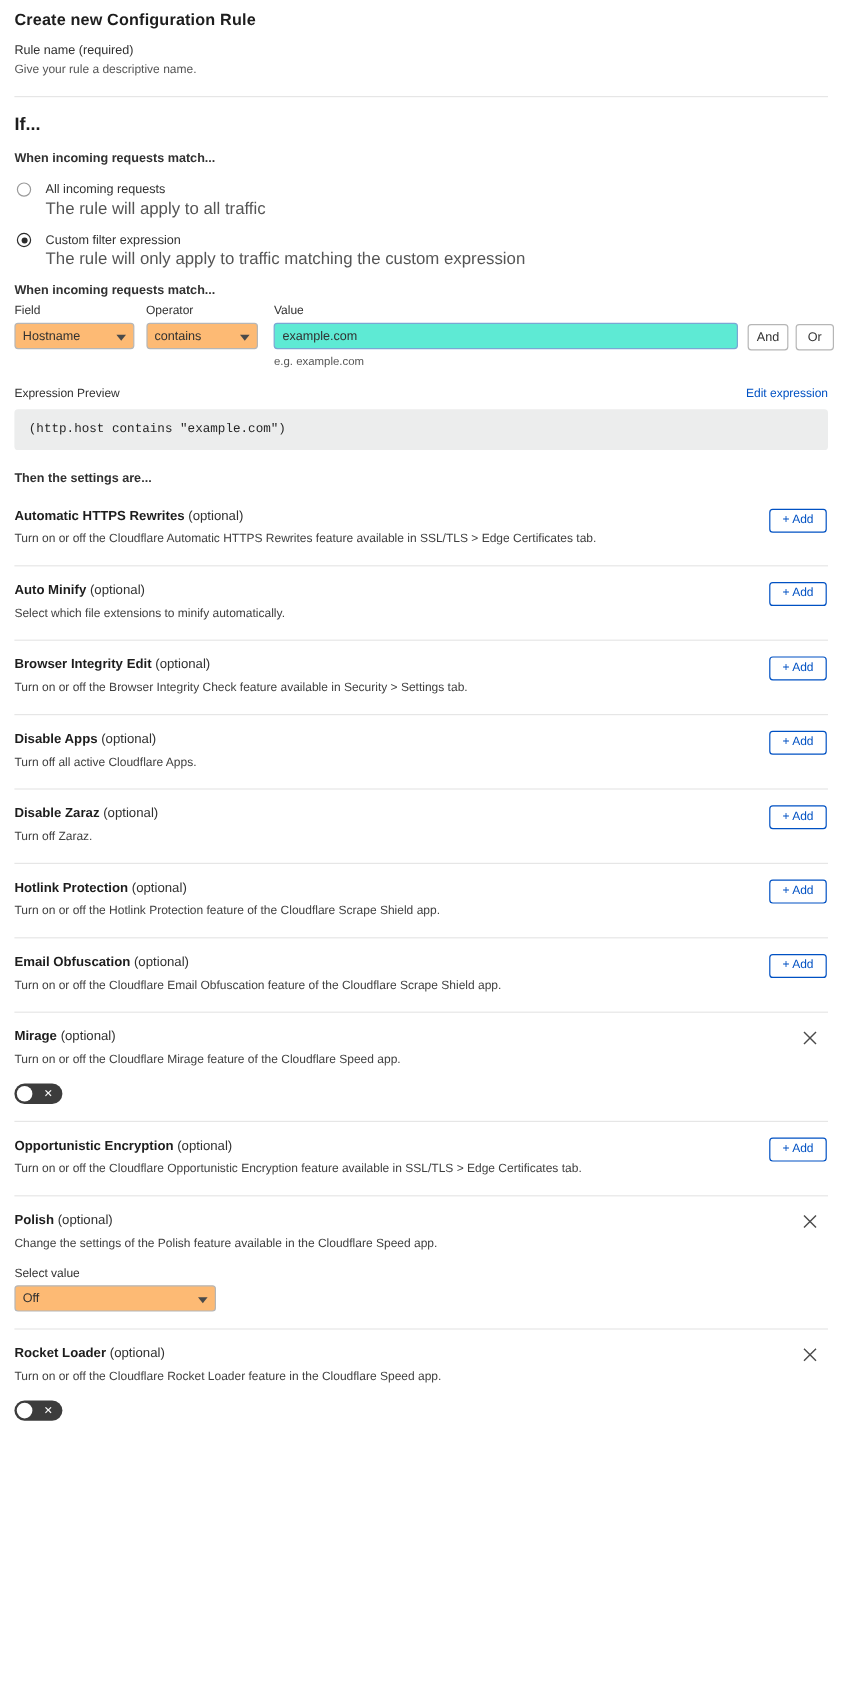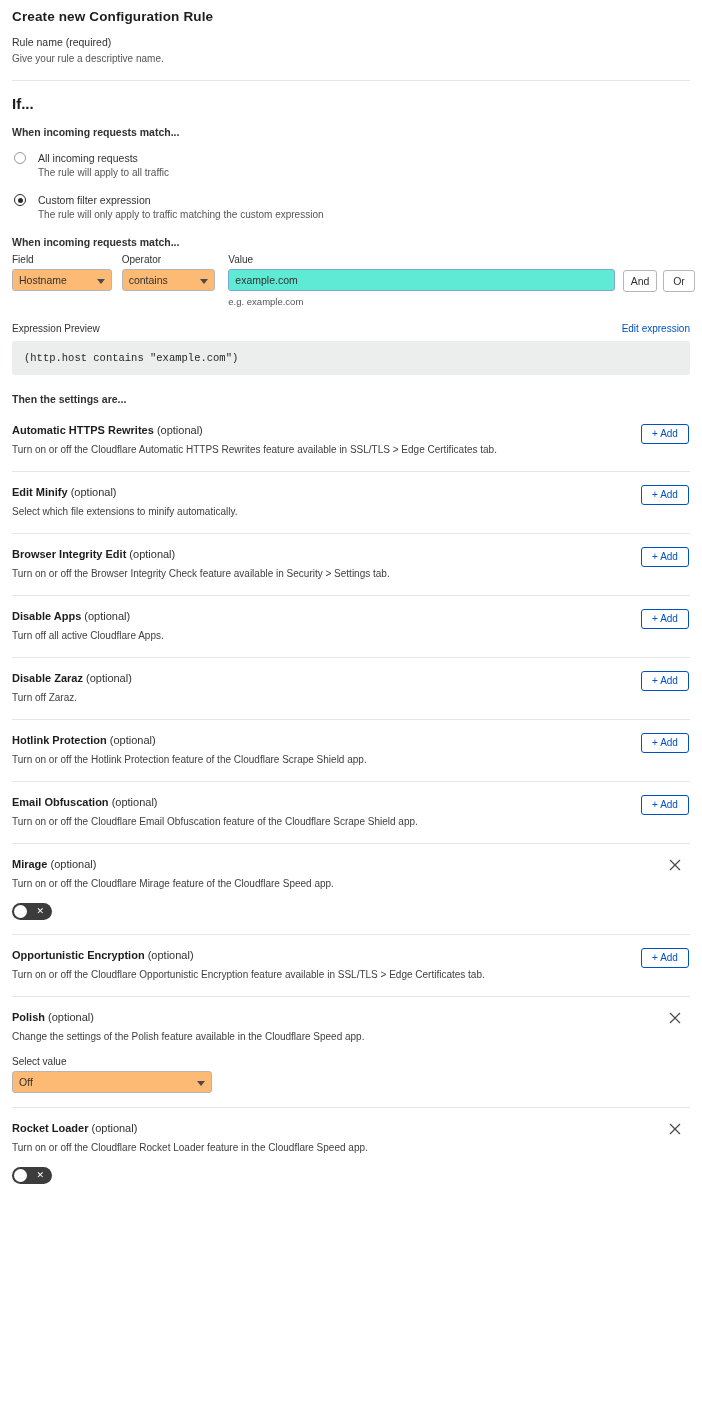--- a/index.html
+++ b/index.html
@@ -87,21 +87,21 @@
     width: 5px; height: 5px;
     border-radius: 50%;
     background: #2c2c2c;
   }
   .radio-text .rt-title {
     font-size: 10.5px;
     color: #313131;
     line-height: 14px;
   }
   .radio-text .rt-desc {
-    font-size: 10px;
+    font-size: 14px;
     color: #555;
     line-height: 14px;
     margin-top: 1px;
   }
   .filter-row {
     display: flex;
     align-items: flex-start;
     margin: 6px 0 0 5px;
   }
   .col-label {
@@ -263,21 +263,21 @@
     font-size: 9px;
     line-height: 13px;
     font-family: "Liberation Sans", sans-serif;
   }
   .select-value-label {
     font-size: 10px;
     color: #313131;
     margin: 12px 0 4px 0;
   }
   .polish-select {
-    width: 200px;
+    width: 168px;
   }
 </style>
 </head>
 <body>
 
 <div class="page">
 
   <div class="title">Create new Configuration Rule</div>
 
   <div class="field-label">Rule name (required)</div>
@@ -342,21 +342,21 @@
 
   <div style="margin-top:6px;">
 
     <div class="setting">
       <div class="s-title"><span>Automatic HTTPS Rewrites</span> <span class="opt">(optional)</span></div>
       <div class="s-desc">Turn on or off the Cloudflare Automatic HTTPS Rewrites feature available in SSL/TLS &gt; Edge Certificates tab.</div>
       <button class="add-btn">+ Add</button>
     </div>
 
     <div class="setting">
-      <div class="s-title"><span>Edit Minify</span> <span class="opt">(optional)</span></div>
+      <div class="s-title"><span>Auto Minify</span> <span class="opt">(optional)</span></div>
       <div class="s-desc">Select which file extensions to minify automatically.</div>
       <button class="add-btn">+ Add</button>
     </div>
 
     <div class="setting">
       <div class="s-title"><span>Browser Integrity Edit</span> <span class="opt">(optional)</span></div>
       <div class="s-desc">Turn on or off the Browser Integrity Check feature available in Security &gt; Settings tab.</div>
       <button class="add-btn">+ Add</button>
     </div>
 

